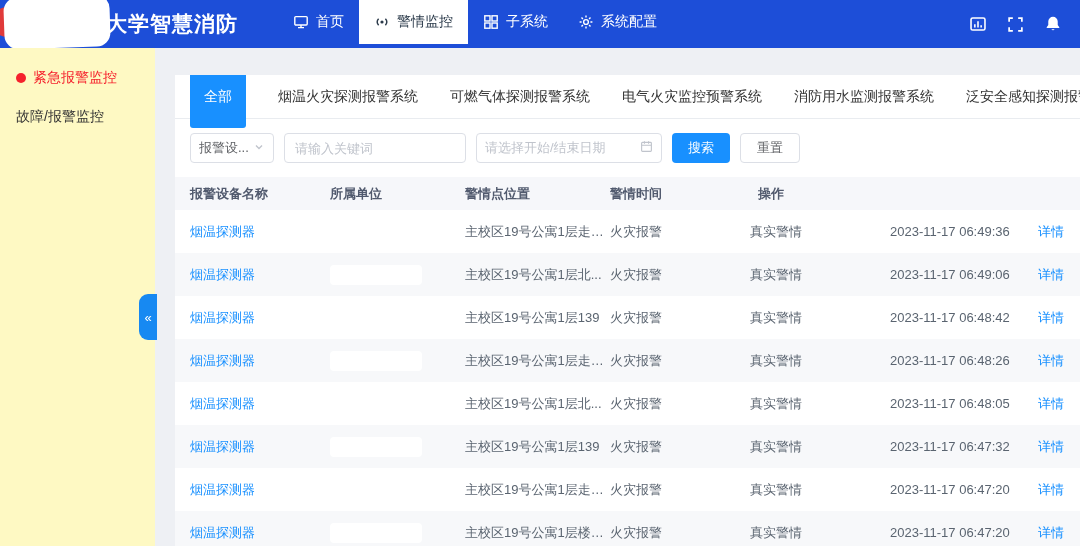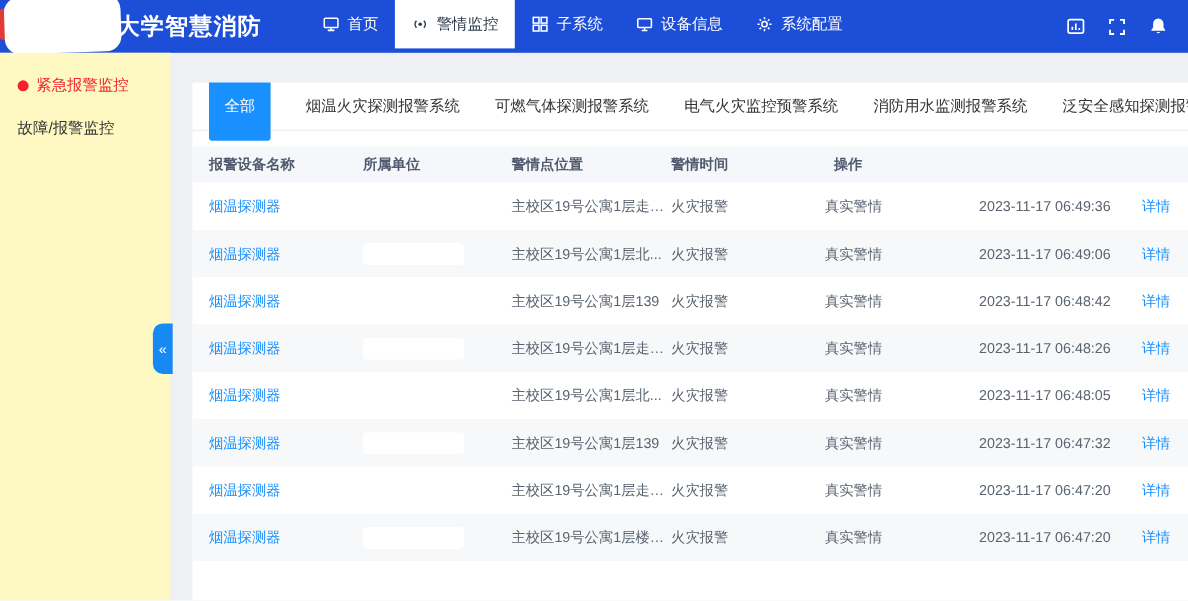--- a/index.html
+++ b/index.html
@@ -161,29 +161,20 @@
     <div class="nav-item">
       <span>
         <svg width="16" height="16" viewBox="0 0 16 16" fill="none" stroke="currentColor" stroke-width="1.4">
           <rect x="1.8" y="1.8" width="5.2" height="5.2"></rect>
           <rect x="9" y="1.8" width="5.2" height="5.2"></rect>
           <rect x="1.8" y="9" width="5.2" height="5.2"></rect>
           <rect x="9" y="9" width="5.2" height="5.2"></rect>
         </svg>
       </span>
       <span>子系统</span>
-    </div>
-    <div class="nav-item">
-      <span>
-        <svg width="16" height="16" viewBox="0 0 16 16" fill="none" stroke="currentColor" stroke-width="1.4">
-          <rect x="1.8" y="3" width="12.4" height="8" rx="1"></rect>
-          <path d="M8 11v2M5.4 13.8h5.2"></path>
-        </svg>
-      </span>
-      <span>设备信息</span>
     </div>
     <div class="nav-item">
       <span>
         <svg width="16" height="16" viewBox="0 0 16 16" fill="none" stroke="currentColor" stroke-width="1.4">
           <circle cx="8" cy="8" r="2.4"></circle>
           <path d="M8 1.6v2M8 12.4v2M1.6 8h2M12.4 8h2M3.5 3.5l1.4 1.4M11.1 11.1l1.4 1.4M12.5 3.5l-1.4 1.4M4.9 11.1l-1.4 1.4"></path>
         </svg>
       </span>
       <span>系统配置</span>
     </div>
@@ -228,20 +219,42 @@
 
   <div class="tabs-row">
     <span class="tab-all">全部</span>
     <span class="tab">烟温火灾探测报警系统</span>
     <span class="tab">可燃气体探测报警系统</span>
     <span class="tab">电气火灾监控预警系统</span>
     <span class="tab">消防用水监测报警系统</span>
     <span class="tab">泛安全感知探测报警系统</span>
   </div>
 
+  <div class="filter-row">
+    <div class="select-box">
+      <span>报警设...</span>
+      <span>
+        <svg width="12" height="12" viewBox="0 0 16 16" fill="none" stroke="#c0c4cc" stroke-width="1.8">
+          <path d="M4 6l4 4 4-4"></path>
+        </svg>
+      </span>
+    </div>
+    <input class="keyword-input" type="text" placeholder="请输入关键词" style="">
+    <div class="date-box">
+      <span>请选择开始/结束日期</span>
+      <span>
+        <svg width="13" height="13" viewBox="0 0 16 16" fill="none" stroke="#c0c4cc" stroke-width="1.4">
+          <rect x="2" y="3" width="12" height="11" rx="1"></rect>
+          <path d="M2 6.5h12M5.5 1.5v3M10.5 1.5v3"></path>
+        </svg>
+      </span>
+    </div>
+    <button class="btn-search">搜索</button>
+    <button class="btn-reset">重置</button>
+  </div>
 
   <div class="table-wrap">
     <div class="thead">
       <div class="tcell c0">报警设备名称</div>
       <div class="tcell c1">所属单位</div>
       <div class="tcell c2">警情点位置</div>
       <div class="tcell c5">警情时间</div>
       <div class="tcell c6">操作</div>
     </div>
     <div id="table-body">

